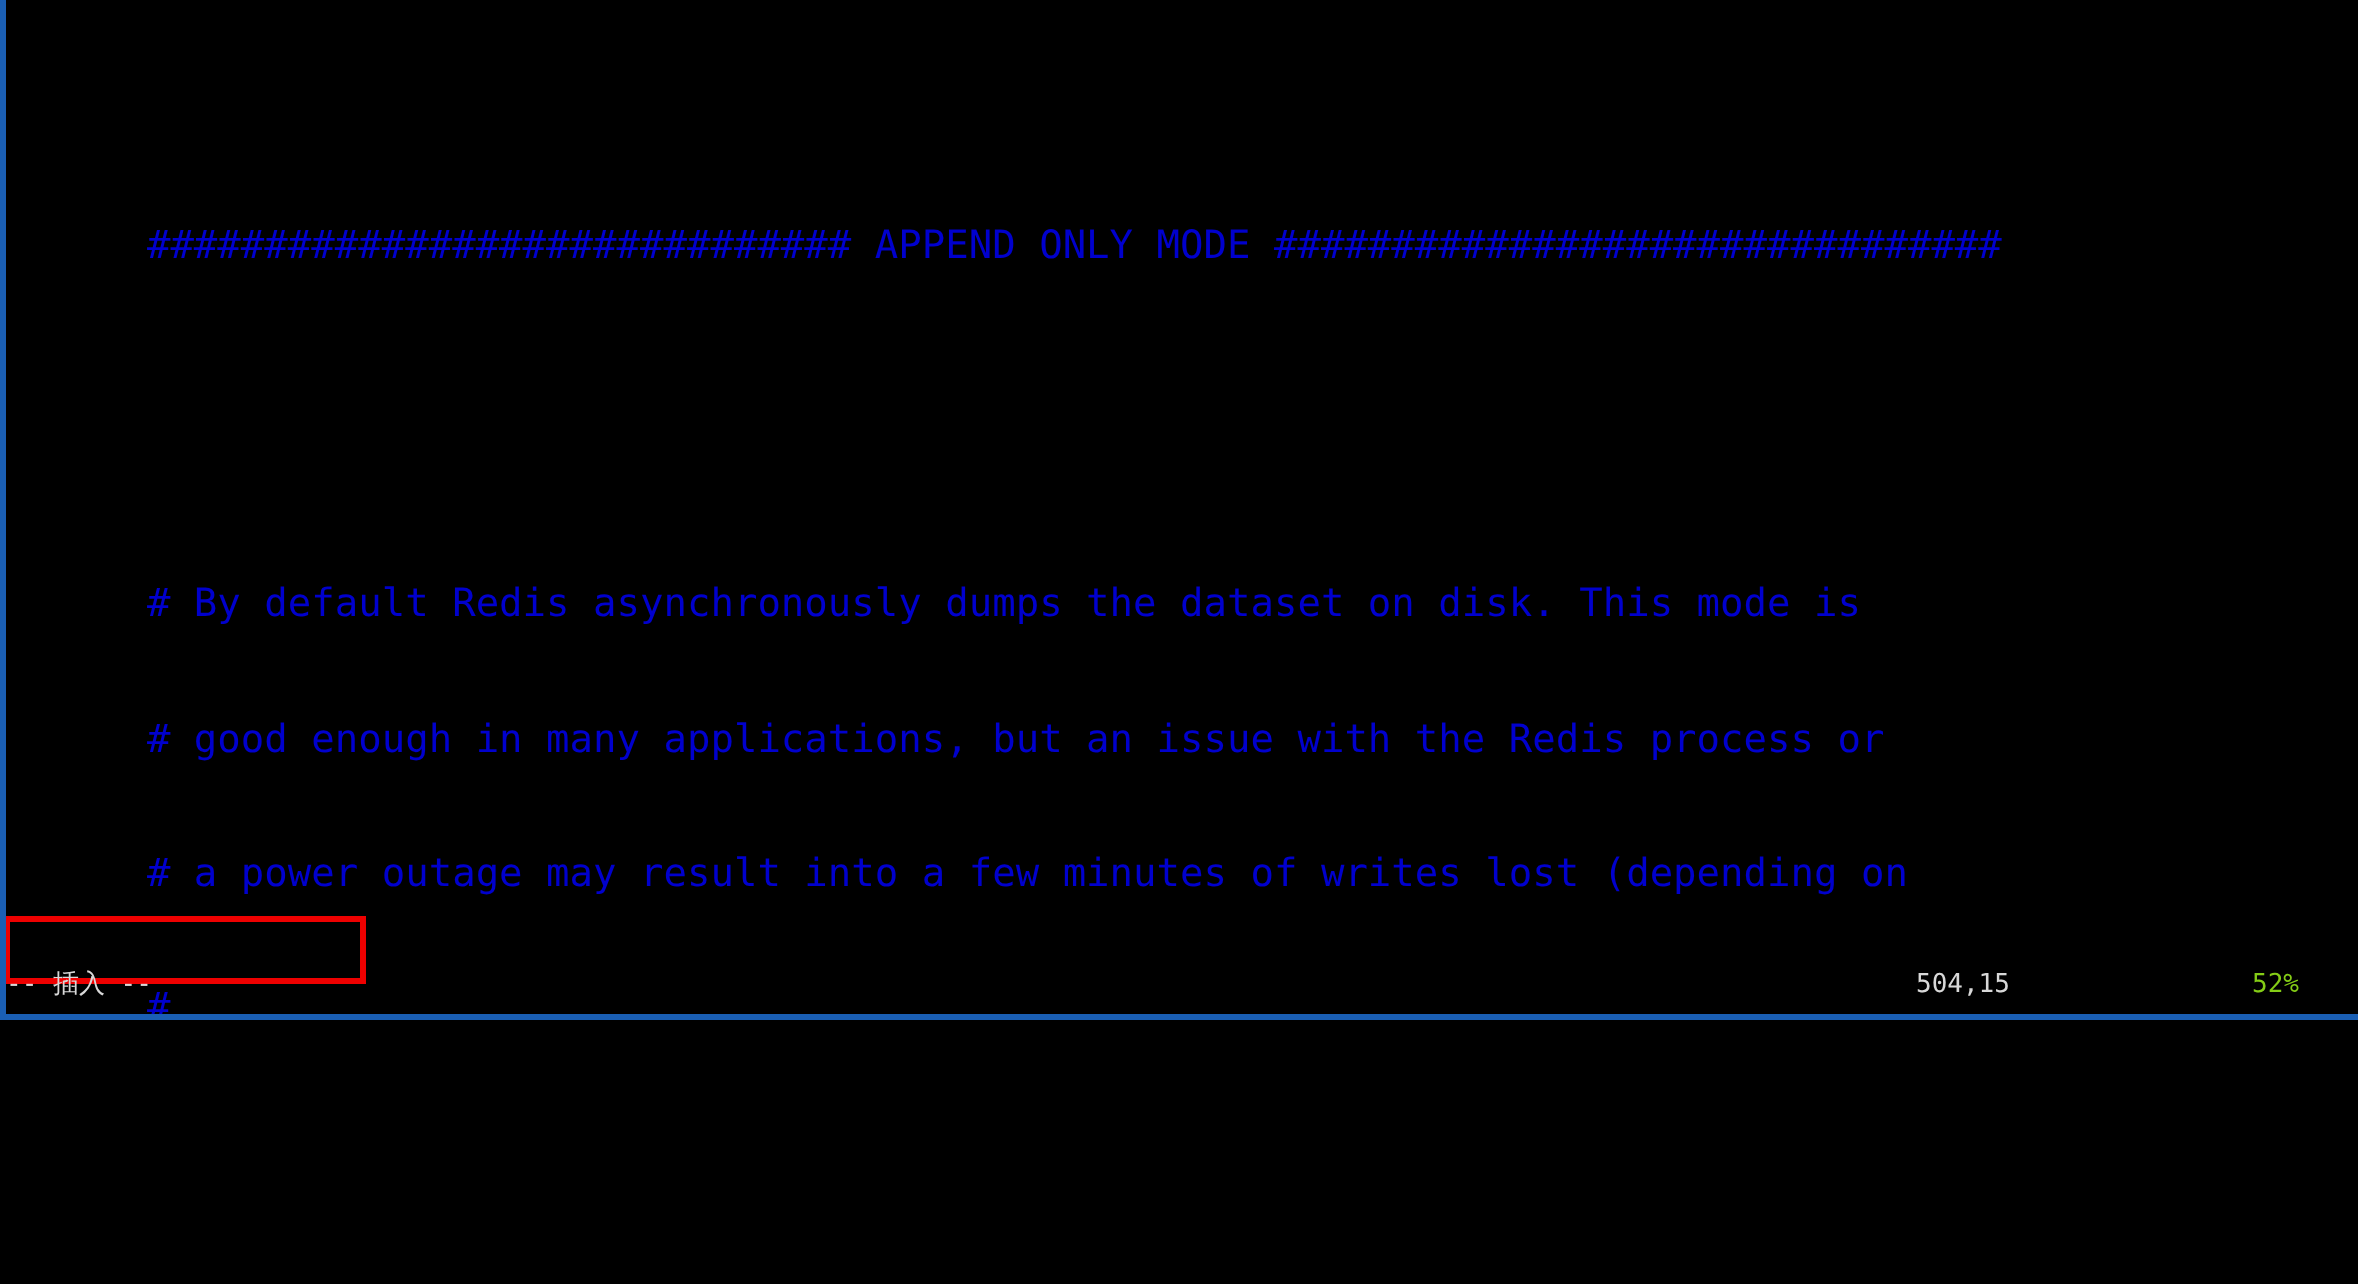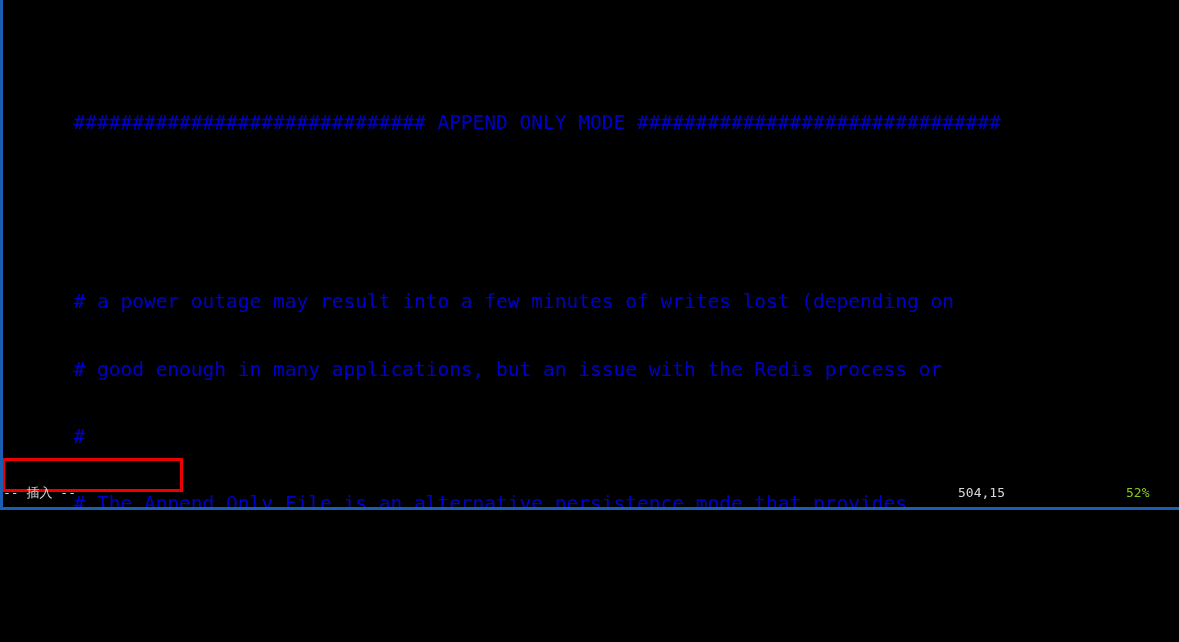--- a/index.html
+++ b/index.html
@@ -137,24 +137,27 @@
 
     <div class="line">
       <span class="cmt">############################## APPEND ONLY MODE ###############################</span>
     </div>
 
     <div class="line">
       <span class="cmt"></span>
     </div>
 
     <div class="line">
+      <span class="cmt"># By default Redis asynchronously dumps the dataset on disk. This mode is</span>
+    </div>
+    <div class="line">
+      <span class="cmt"># good enough in many applications, but an issue with the Redis process or</span>
+    </div>
+    <div class="line">
       <span class="cmt"># a power outage may result into a few minutes of writes lost (depending on</span>
-    </div>
-    <div class="line">
-      <span class="cmt"># good enough in many applications, but an issue with the Redis process or</span>
     </div>
     <div class="line">
       <span class="cmt">#</span>
     </div>
     <div class="line">
       <span class="cmt"># The Append Only File is an alternative persistence mode that provides</span>
     </div>
     
     
     

